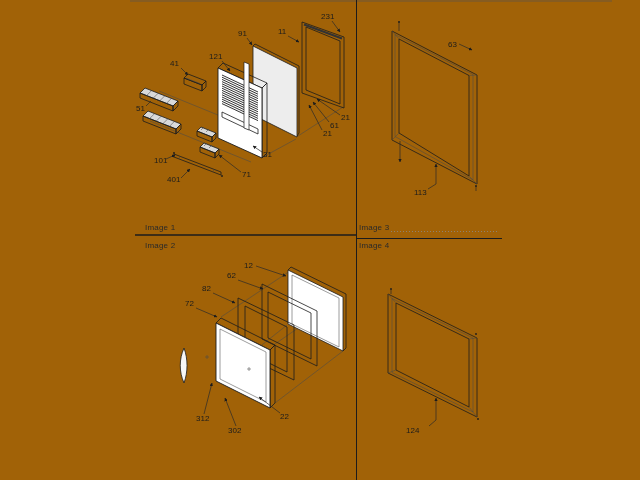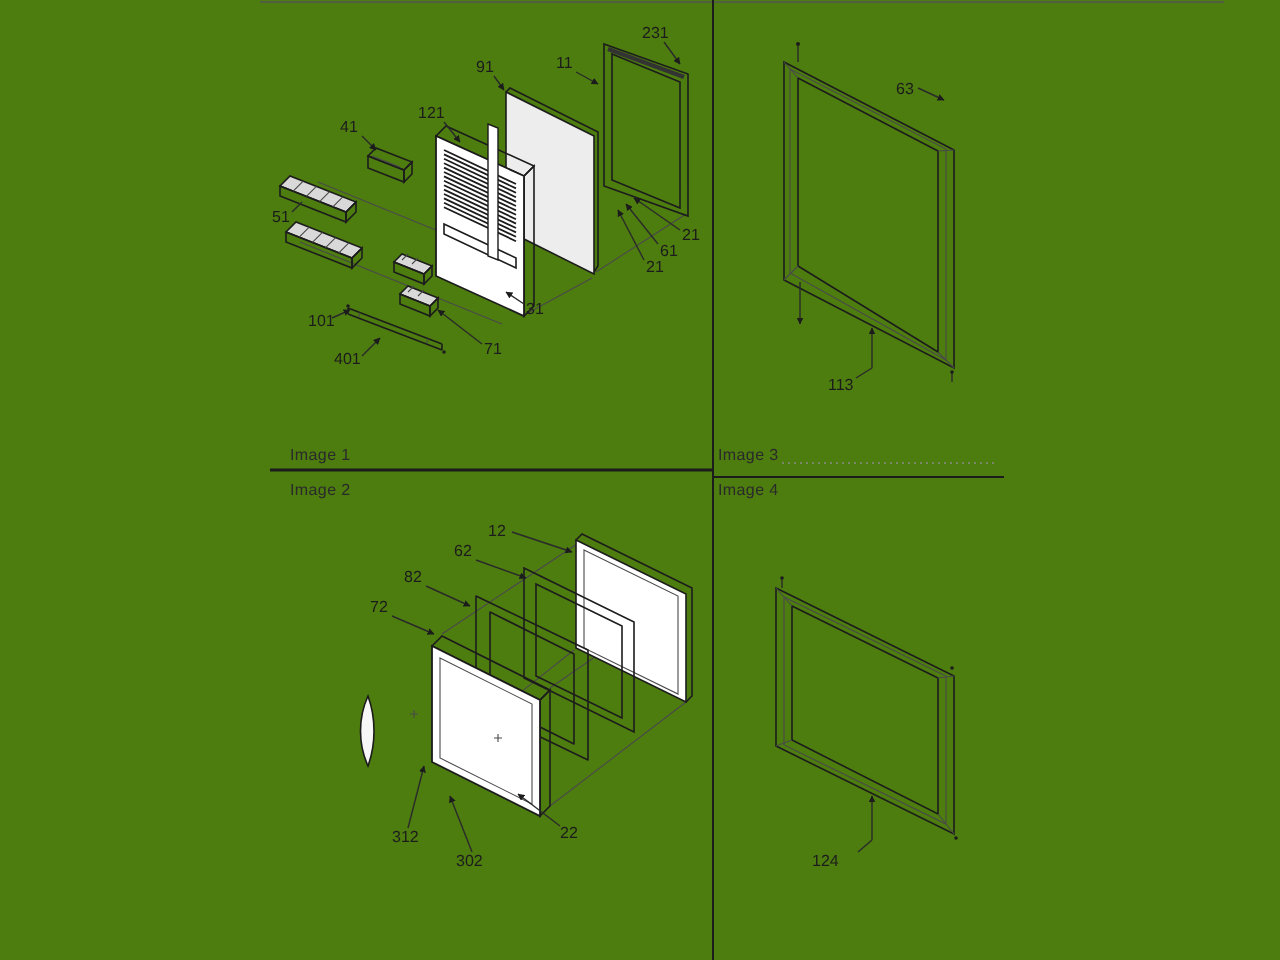--- a/index.html
+++ b/index.html
@@ -1,17 +1,17 @@
 <!DOCTYPE html>
 <html><head>
 <meta charset="utf-8">
 <style>
   html,body{margin:0;padding:0;}
   body{width:640px;height:480px;background:#ffffff;font-family:"Liberation Sans",sans-serif;}
-  .canvas{position:relative;width:640px;height:480px;overflow:hidden;background:#4d7c0f;}
+  .canvas{position:relative;width:640px;height:480px;overflow:hidden;background:#a16207;}
   svg{position:absolute;left:0;top:0;}
   svg .lbl{font-size:8px;fill:#1c1c1c;font-family:"Liberation Sans",sans-serif;}
   svg .cap{font-size:8px;fill:#2a2a2a;font-family:"Liberation Sans",sans-serif;letter-spacing:.2px;}
   .ink{stroke:#1c1c1c;fill:none;stroke-width:.8;}
   .thin{stroke:#4a4a4a;fill:none;stroke-width:.55;}
   .lead{stroke:#2a2a2a;fill:none;stroke-width:.7;}
 </style>
 </head>
 <body>
 

